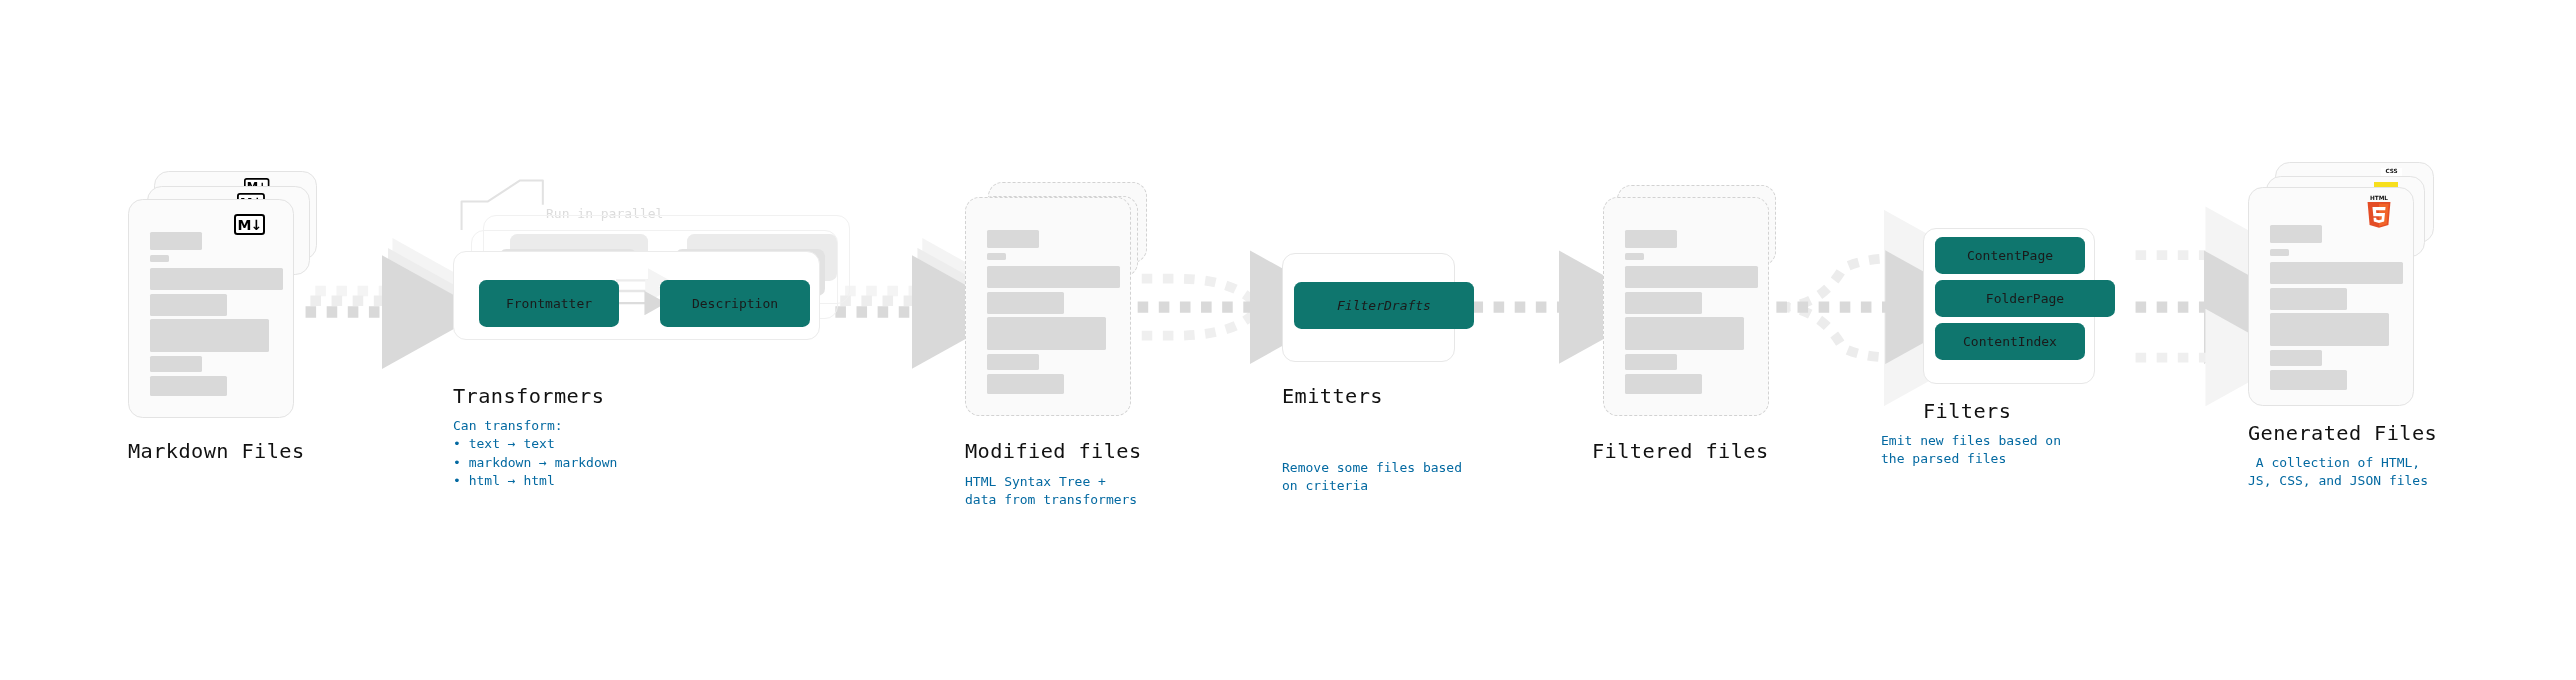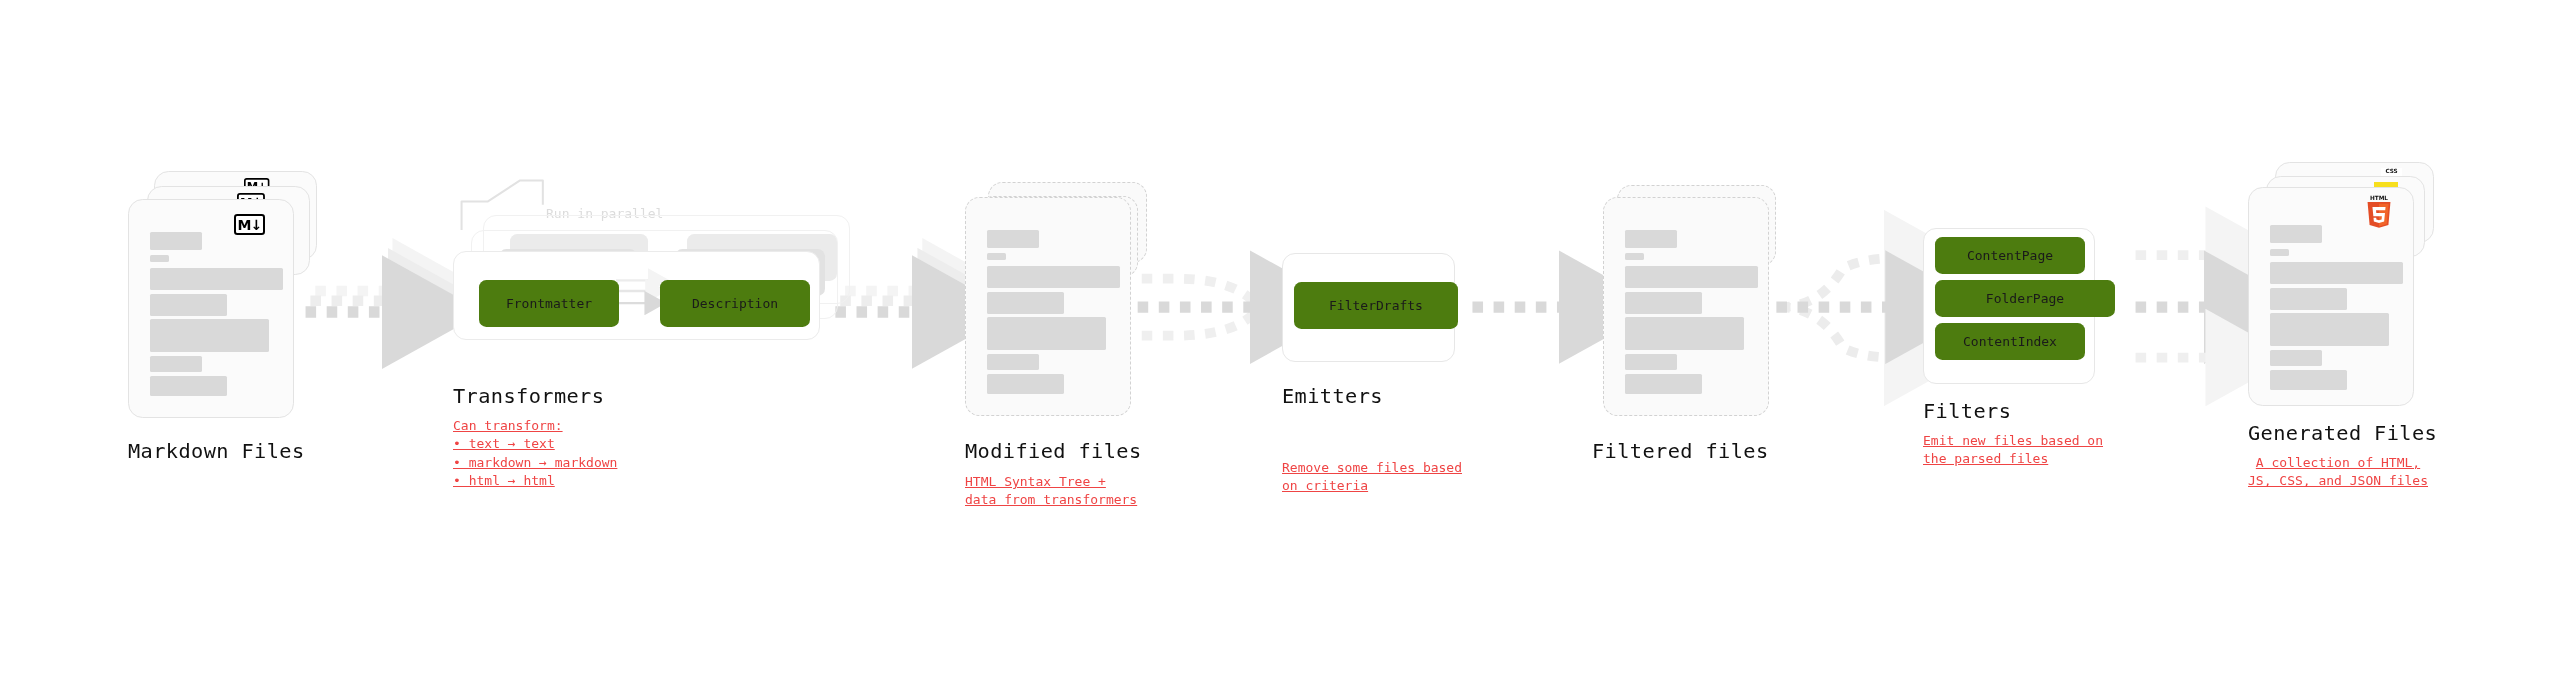--- a/index.html
+++ b/index.html
@@ -68,37 +68,36 @@
   .stage-title {
     position: absolute;
     font-size: 20.3px;
     color: #111;
     white-space: nowrap;
     letter-spacing: 0.4px;
   }
   .stage-desc {
     position: absolute;
     font-size: 13px;
-    color: #ef4444;
+    color: #0369a1;
     line-height: 1.42;
     white-space: pre-line;
-    text-decoration: underline;
   }
   .note {
     position: absolute;
     font-size: 13px;
     color: #dcdcdc;
     white-space: nowrap;
     margin-top: 11px;
   }
 
   
   .chip {
     position: absolute;
-    background: #4d7c0f;
+    background: #0f766e;
     border-radius: 7.3px;
     display: flex; align-items: center; justify-content: center;
     font-size: 13px;
     color: #1a1a1a;
     white-space: nowrap;
   }
   .chip.ghost1 { background: #ebebeb; }
   .chip.ghost2 { background: #e2e2e2; }
 
   .panel {
@@ -240,21 +239,21 @@
       <div class="bar" style="left:21px; top:176px; width:77px; height:20.3px;"></div>
     </div>
 
     <div class="stage-title" style="left:965px; top:439px;">Modified files</div>
     <div class="stage-desc" style="left:965px; top:473px;">HTML Syntax Tree +
 data from transformers</div>
   </div>
 
   <div>
     <div class="panel" style="left:1282px; top:253px; width:173px; height:109px; border-color:#e7e7e7;"></div>
-    <div class="chip" style="left:1294px; top:282px; width:164px; height:47px;">FilterDrafts</div>
+    <div class="chip" style="left:1294px; top:282px; width:180px; height:47px;font-style:italic;">FilterDrafts</div>
 
     <div class="stage-title" style="left:1282px; top:384px;">Emitters</div>
     <div class="stage-desc" style="left:1282px; top:430px;margin-top:29px;">Remove some files based
 on criteria</div>
   </div>
 
   <div>
     <div class="card dashed" style="left:1617px; top:185px; width:159px; height:81px;"></div>
 
     <div class="card dashed" style="left:1603px; top:197px; width:166px; height:219px;">
@@ -270,21 +269,21 @@
     <div class="stage-title" style="left:1592px; top:439px;">Filtered files</div>
   </div>
 
   <div>
     <div class="panel" style="left:1923px; top:228px; width:172px; height:156px; border-color:#e7e7e7;"></div>
     <div class="chip" style="left:1935px; top:237px; width:150px; height:37px;">ContentPage</div>
     <div class="chip" style="left:1935px; top:280px; width:180px; height:37px;">FolderPage</div>
     <div class="chip" style="left:1935px; top:323px; width:150px; height:37px;">ContentIndex</div>
 
     <div class="stage-title" style="left:1923px; top:399px;">Filters</div>
-    <div class="stage-desc" style="left:1923px; top:432px;">Emit new files based on
+    <div class="stage-desc" style="left:1881px; top:432px;">Emit new files based on
 the parsed files</div>
   </div>
 
   <div>
     <div class="card" style="left:2275px; top:162px; width:159px; height:81px;"></div>
     <div class="css-badge" style="left:2381px; top:168px;">CSS</div>
 
     <div class="card" style="left:2266px; top:176px; width:159px; height:81px;"></div>
     <div class="js-badge" style="left:2374px; top:182px;"></div>
 

